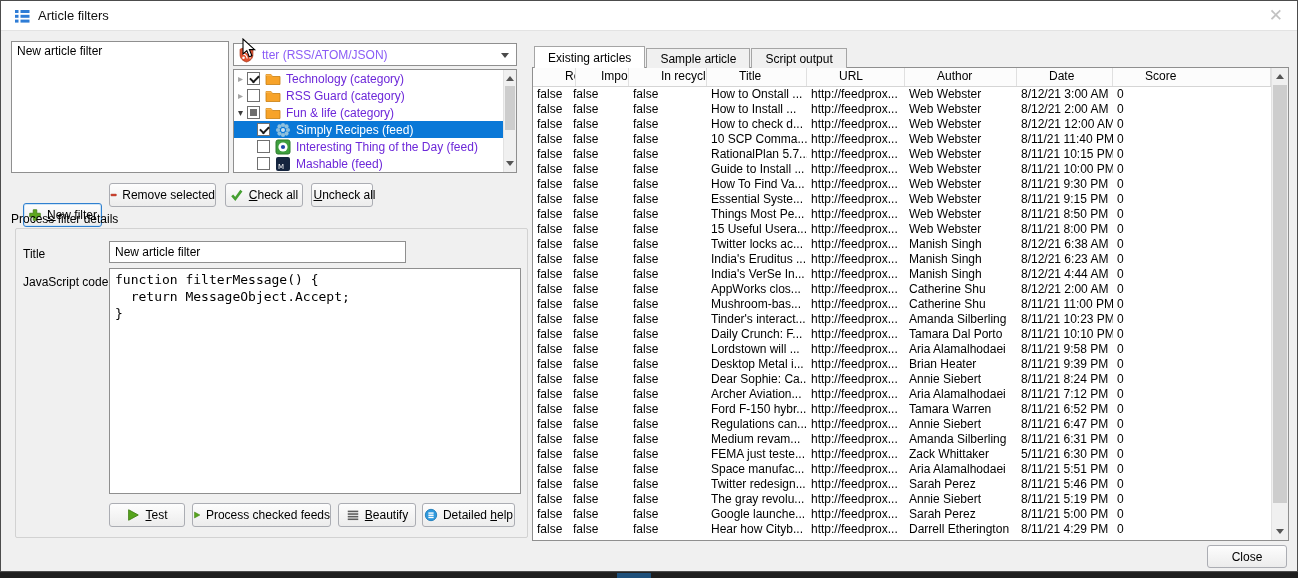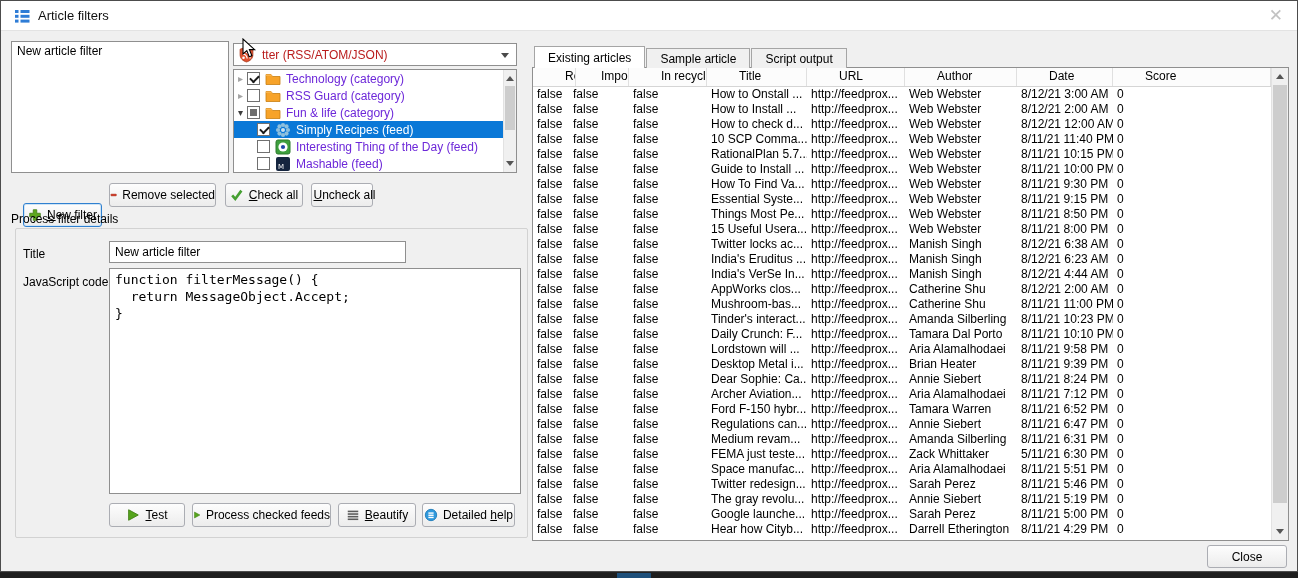--- a/index.html
+++ b/index.html
@@ -18,21 +18,21 @@
   
   .panel { position:absolute; background:#fff; border:1px solid #8f8f8f; }
 
   
   .filters-list { left:10px; top:40px; width:218px; height:132px; }
   .filter-item { padding:2px 5px; font-size:12px; color:#000; }
 
   
   .combo { left:232px; top:42px; width:284px; height:23px; display:flex; align-items:center; }
   .combo .cicon { width:17px; height:17px; margin-left:4px; flex:none; }
-  .combo .ctext { font-size:12px; margin-left:7px; color:#b91c1c; white-space:nowrap; }
+  .combo .ctext { font-size:12px; margin-left:7px; color:#8b5cf6; white-space:nowrap; }
   .combo .arrow { position:absolute; right:7px; top:9px; width:0; height:0;
                   border-left:4px solid transparent; border-right:4px solid transparent;
                   border-top:5px solid #4a4a4a; }
 
   
   .tree { left:232px; top:68px; width:284px; height:104px; overflow:hidden; }
   .tree-row { position:relative; height:17px; display:flex; align-items:center; width:269px; }
   .tree-row.selected { background:#0a78d7; }
   .tree-row.selected .tree-label { color:#fff; }
   .exp { width:13px; flex:none; font-size:10px; line-height:17px; text-align:center; }

